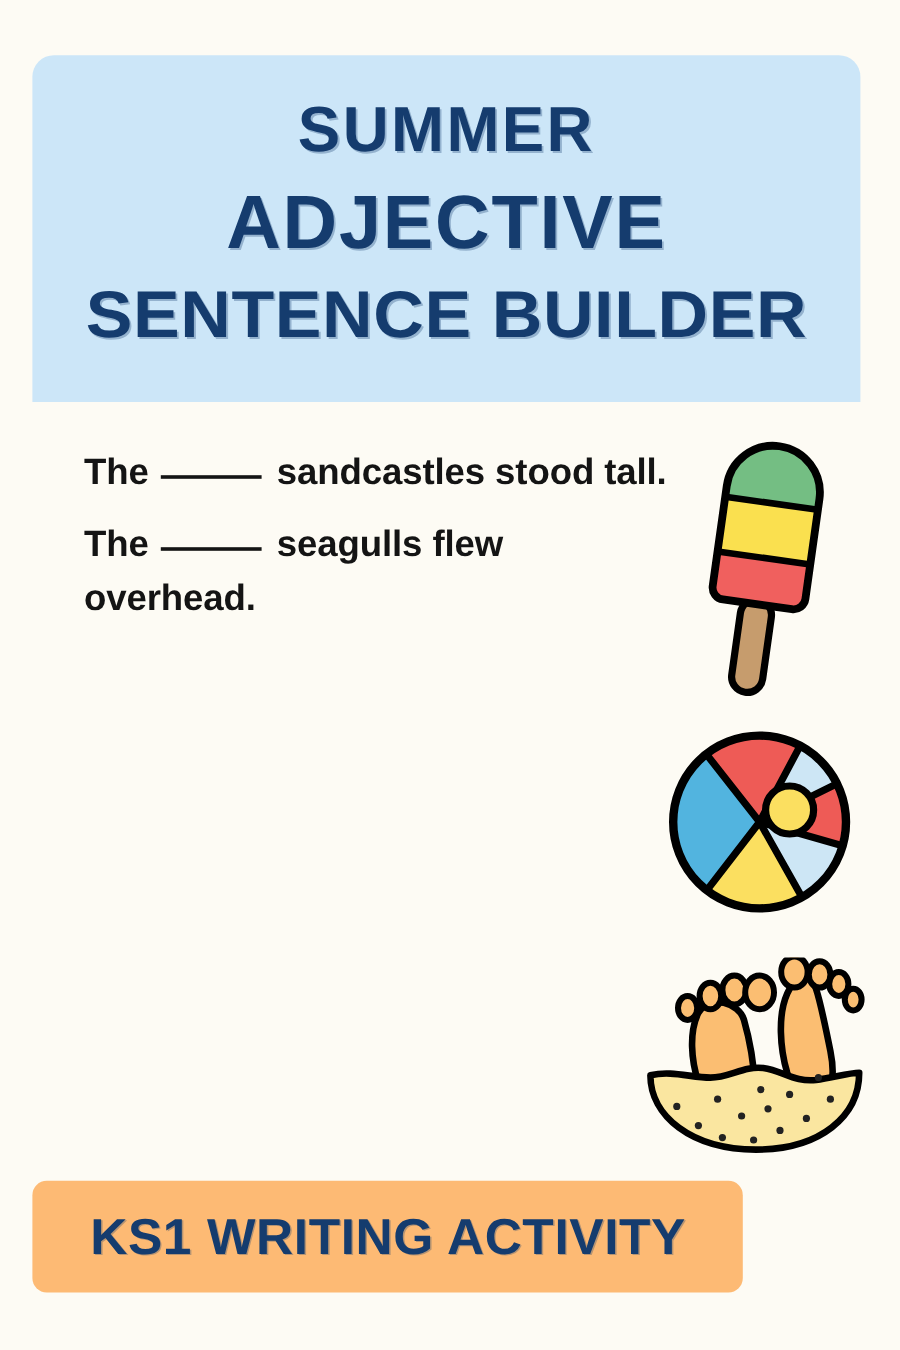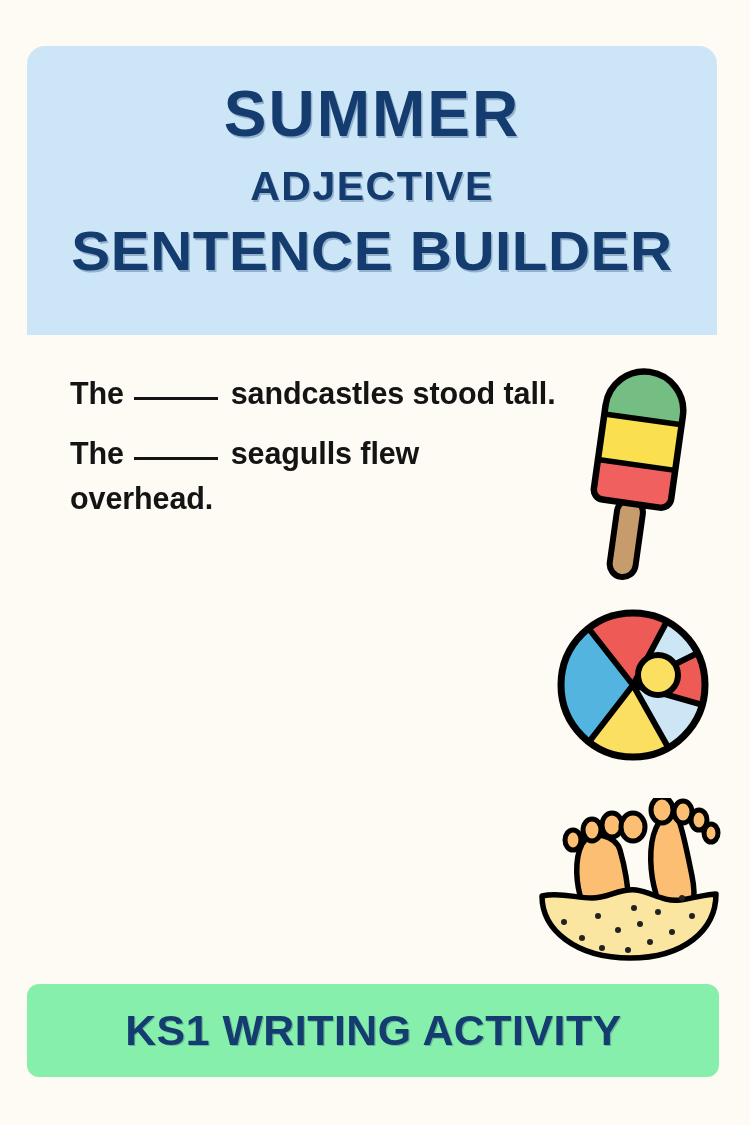--- a/index.html
+++ b/index.html
@@ -36,26 +36,26 @@
   .title-line {
     color: #153C6E;
     text-align: center;
     font-weight: bold;
     letter-spacing: 1px;
     line-height: 1.0;
     text-shadow: 1.5px 1.5px 0 rgba(20,60,110,0.30);
     white-space: nowrap;
   }
   .title-1 {
-    font-size: 64px;
+    font-size: 53px;
     margin-top: 28px;
     letter-spacing: 2px;
   }
   .title-2 {
-    font-size: 41px;
+    font-size: 63px;
     margin-top: 20px;
     letter-spacing: 1.5px;
   }
   .title-3 {
     font-size: 55px;
     margin-top: 17px;
     letter-spacing: 0.5px;
     transform: scaleX(1.06);
   }
 
@@ -83,23 +83,23 @@
   }
   .sentence .tail-light {
     font-weight: normal;
   }
 
   
   .footer-band {
     position: absolute;
     left: 27px;
     top: 984px;
-    width: 692px;
+    width: 592px;
     height: 93px;
-    background: #86efac;
+    background: #fdba74;
     border-radius: 12px;
     display: flex;
     align-items: center;
     justify-content: center;
   }
   .footer-text {
     color: #153C6E;
     font-size: 42px;
     font-weight: bold;
     letter-spacing: 0.5px;

